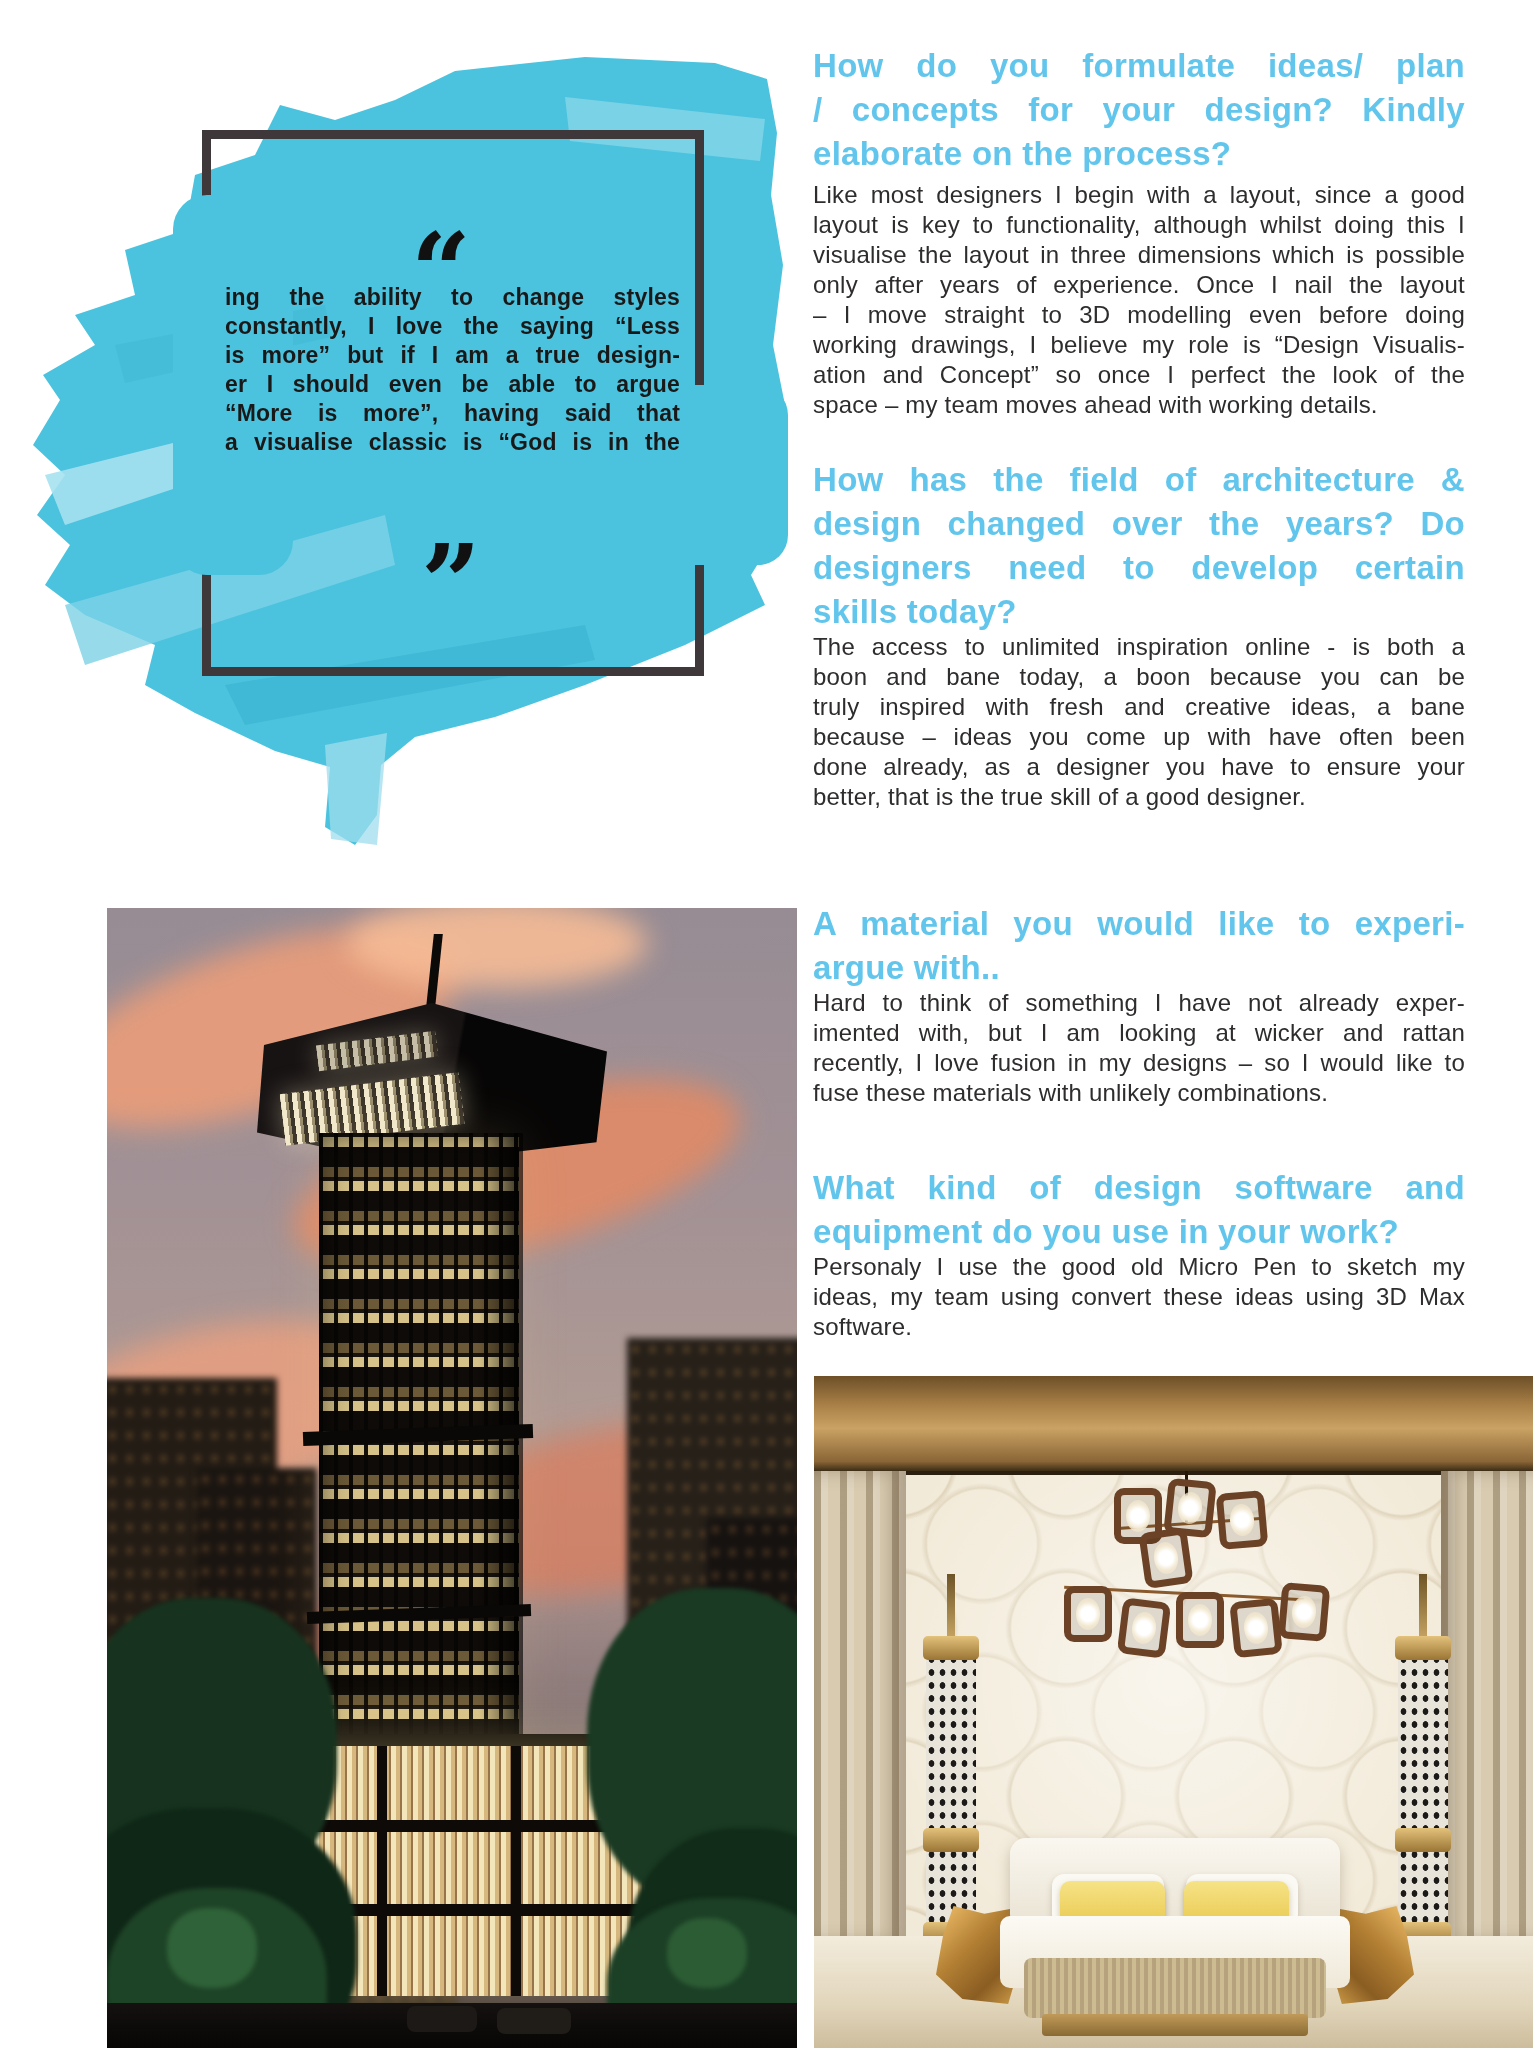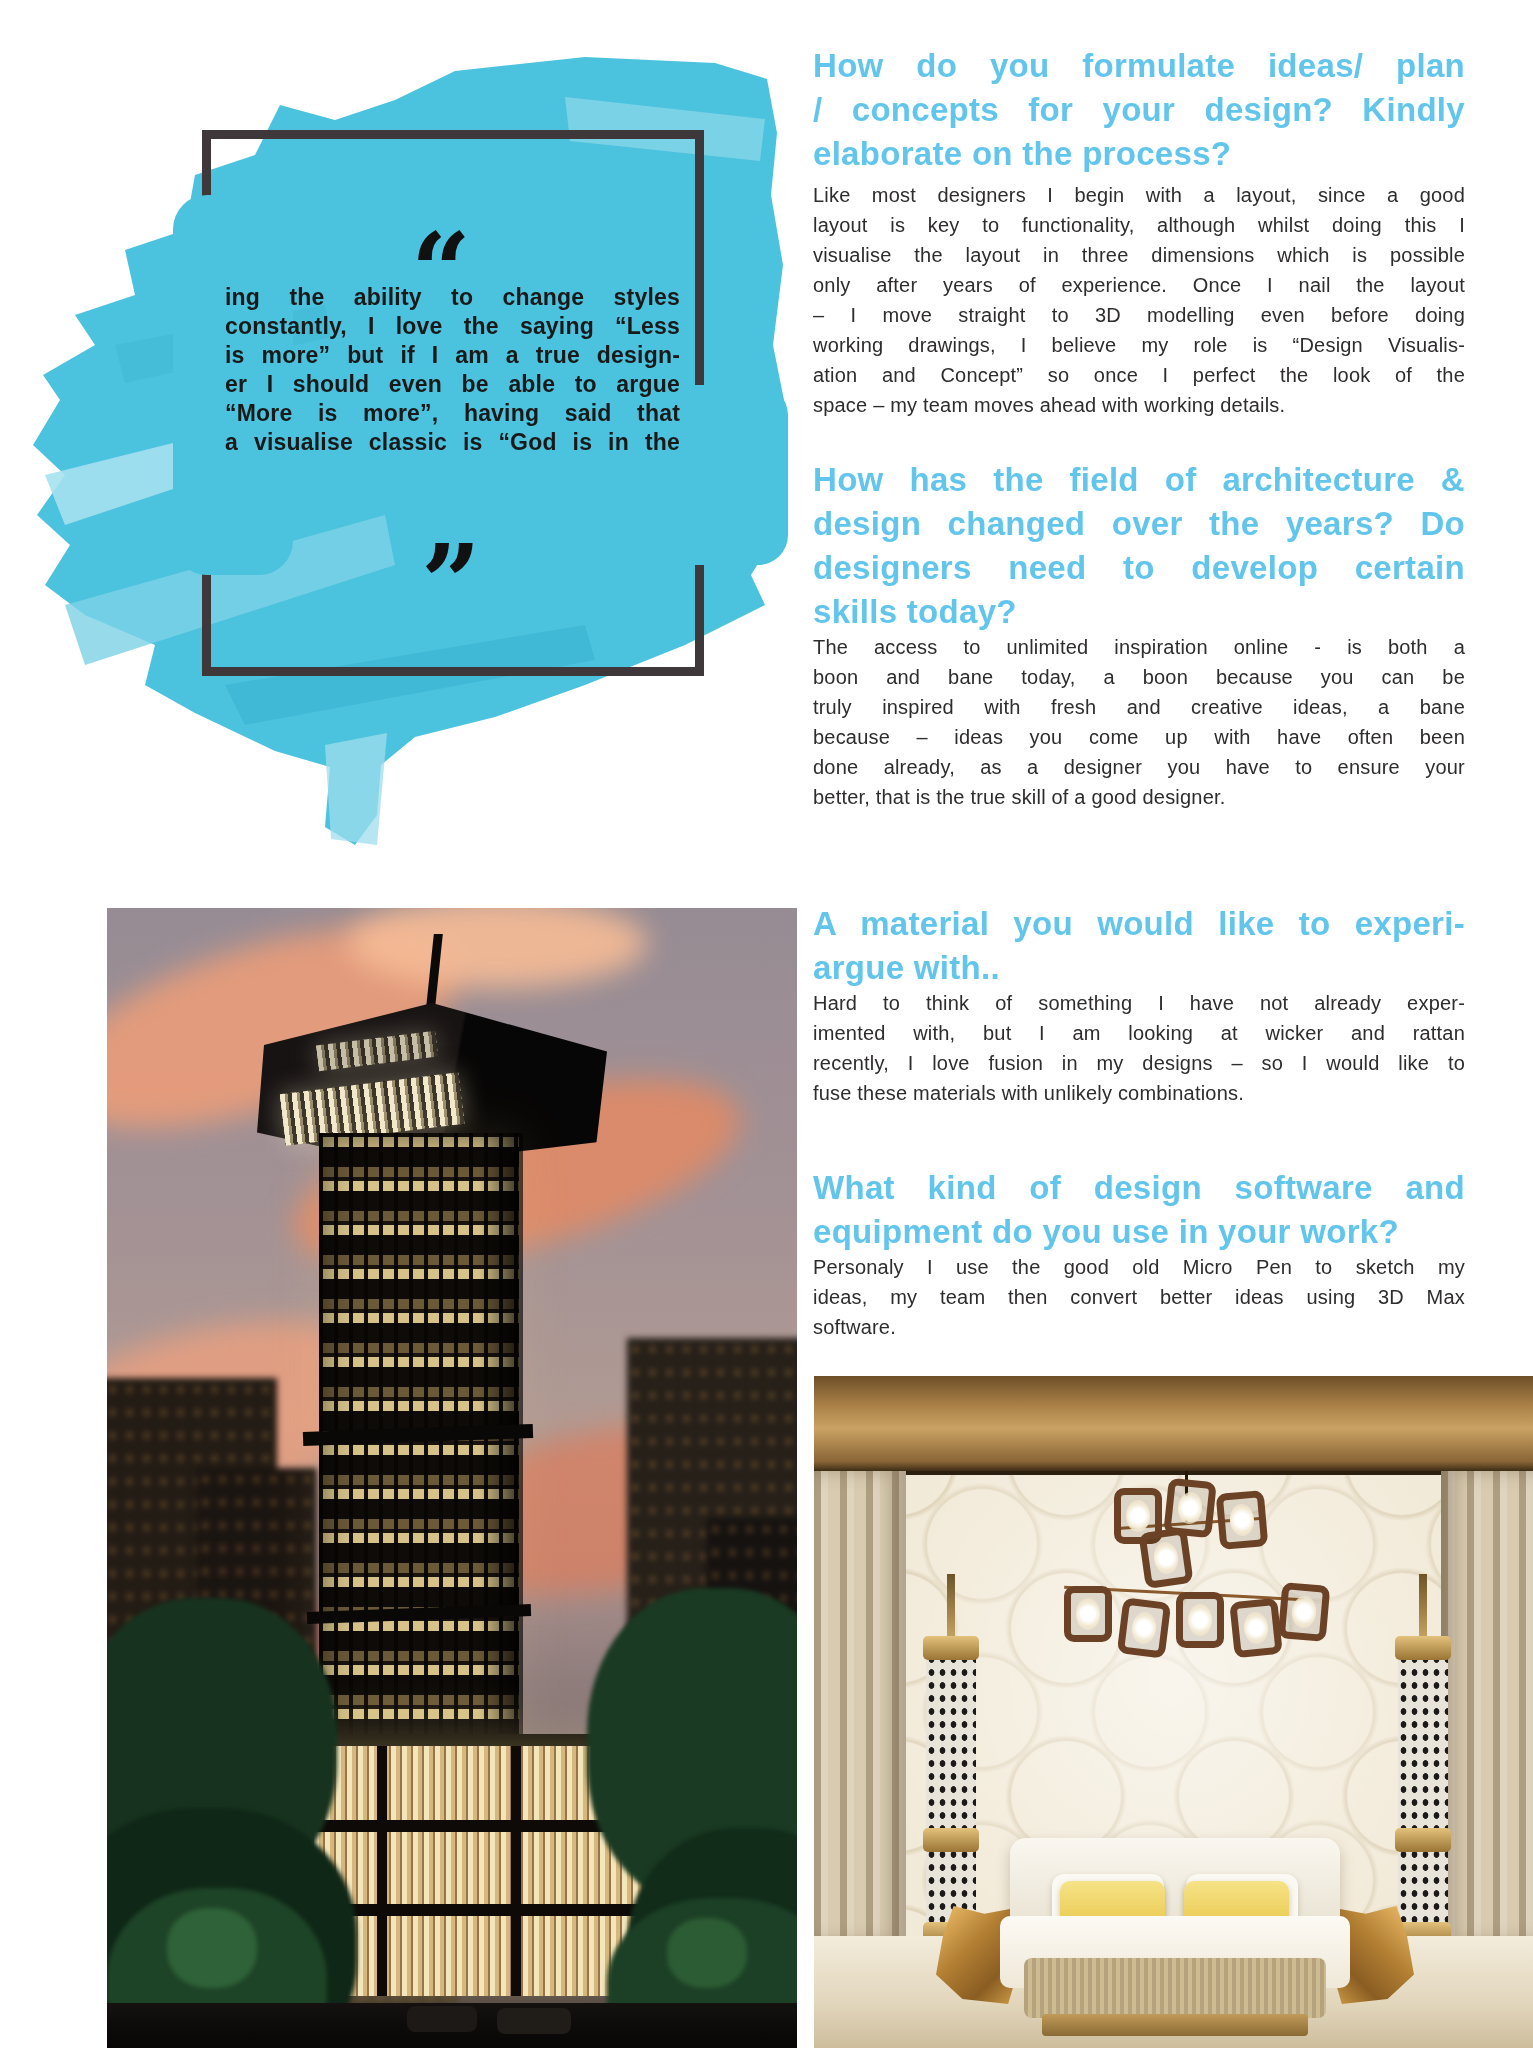--- a/index.html
+++ b/index.html
@@ -20,21 +20,21 @@
   .q-open{left:386px;top:196px;}
   .q-close{left:396px;top:508px;}
   .q-text{position:absolute;z-index:4;left:200px;top:238px;width:455px;color:#191919;
           font-size:23px;line-height:29px;font-weight:700;letter-spacing:.2px;}
   .q-text .jl{text-align:justify;text-align-last:justify;}
   .q-text .jl-last{text-align-last:center;}
 
   
   .sec{position:absolute;left:813px;width:652px;}
   .heading{color:#62c5ec;font-weight:700;font-size:33px;line-height:44px;letter-spacing:.3px;}
-  .bodytxt{color:#2e2c2d;font-size:20px;line-height:30px;letter-spacing:.2px;}
+  .bodytxt{color:#2e2c2d;font-size:24px;line-height:30px;letter-spacing:.2px;}
   .jl{display:block;text-align:justify;text-align-last:justify;}
   .jl-last{text-align-last:left;}
   .s1h{top:44px;} .s1b{top:180px;}
   .s2h{top:458px;} .s2b{top:632px;}
   .s3h{top:902px;} .s3b{top:988px;}
   .s4h{top:1166px;} .s4b{top:1252px;}
 
   
   .photo-building{position:absolute;left:107px;top:908px;width:690px;height:1140px;overflow:hidden;}
   .pb-sky{position:absolute;inset:0;background:linear-gradient(180deg,#978c94 0%,#a29195 25%,
@@ -187,21 +187,21 @@
       <span class="jl">recently, I love fusion in my designs – so I would like to</span>
       <span class="jl jl-last">fuse these materials with unlikely combinations.</span>
     </section>
 
   <section class="sec s4h heading">
       <span class="jl">What kind of design software and</span>
       <span class="jl jl-last">equipment do you use in your work?</span>
     </section>
   <section class="sec s4b bodytxt">
       <span class="jl">Personaly I use the good old Micro Pen to sketch my</span>
-      <span class="jl">ideas, my team then convert better ideas using 3D Max</span>
+      <span class="jl">ideas, my team using convert these ideas using 3D Max</span>
       <span class="jl jl-last">software.</span>
     </section>
 
   <figure class="photo-building">
     <div class="pb-sky"></div>
     <div class="cloud" style="left:-60px;top:40px;width:420px;height:160px;transform:rotate(-18deg);background:rgba(239,158,120,.85);"></div>
     <div class="cloud" style="left:180px;top:190px;width:460px;height:150px;transform:rotate(-15deg);background:rgba(233,137,96,.8);"></div>
     <div class="cloud" style="left:-80px;top:420px;width:380px;height:170px;transform:rotate(-12deg);background:rgba(240,160,125,.75);"></div>
     <div class="cloud" style="left:300px;top:520px;width:420px;height:160px;transform:rotate(-10deg);background:rgba(222,126,92,.7);"></div>
     <div class="cloud" style="left:-40px;top:700px;width:360px;height:150px;transform:rotate(-8deg);background:rgba(205,110,85,.6);"></div>

